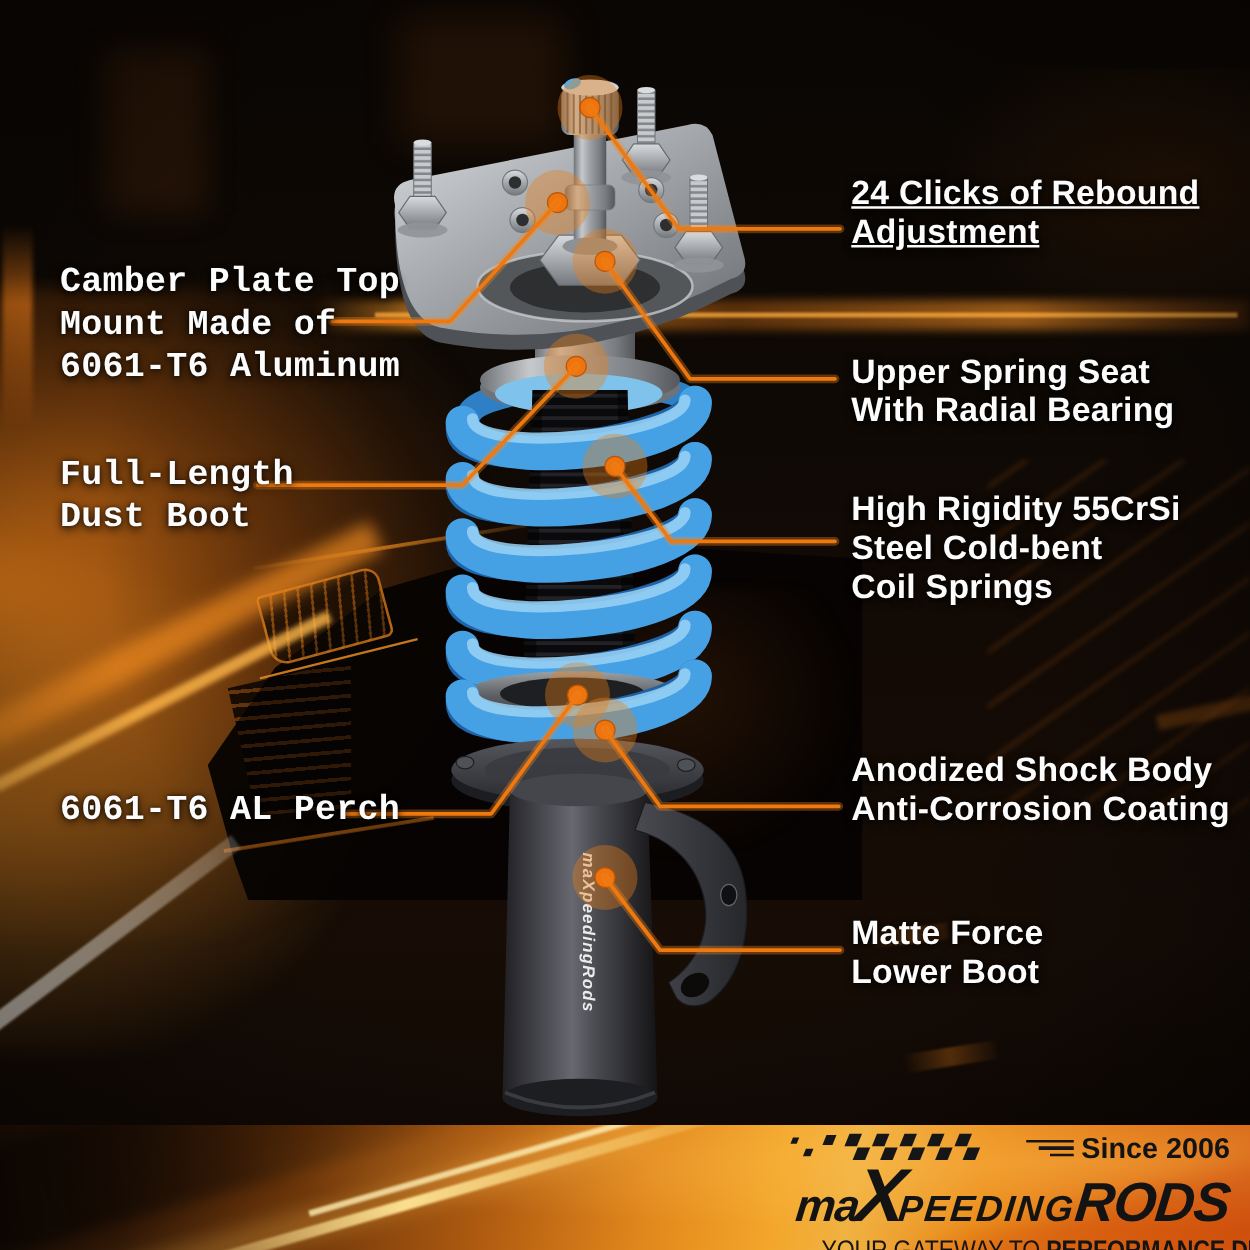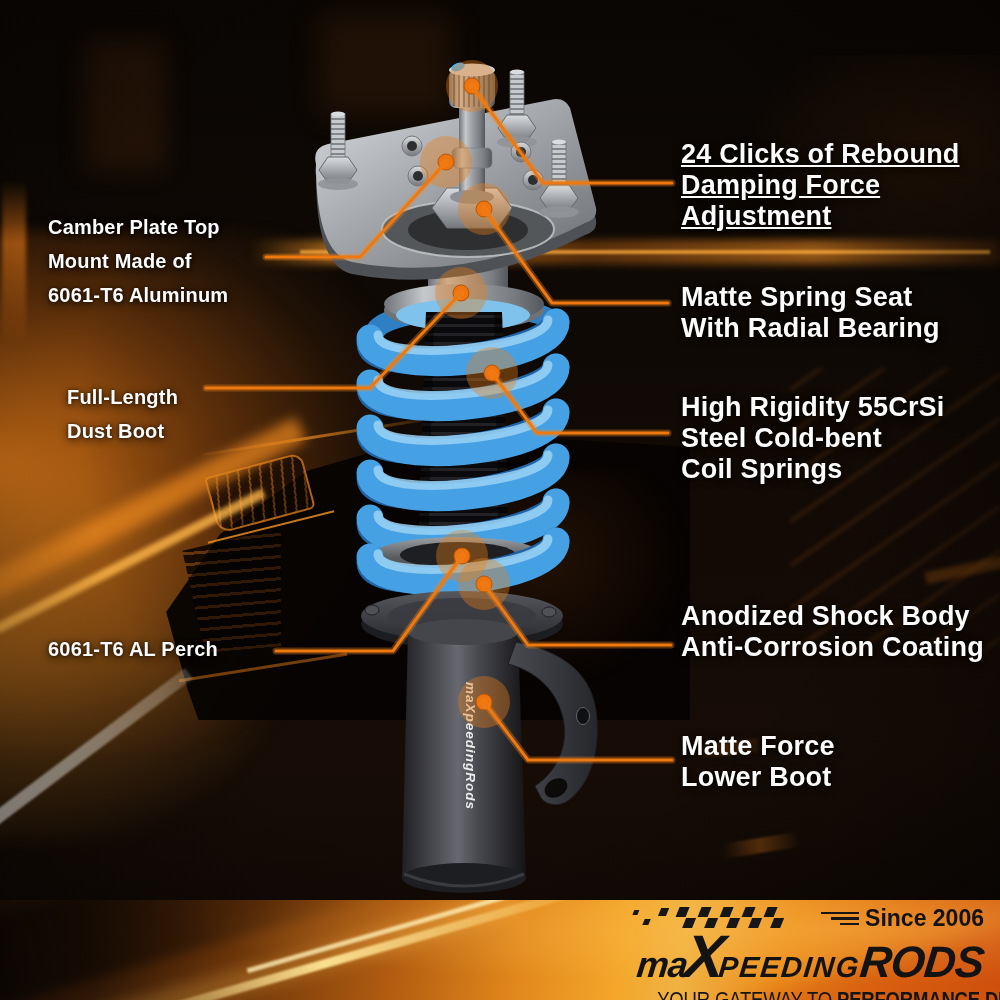--- a/index.html
+++ b/index.html
@@ -63,24 +63,24 @@
     background:radial-gradient(ellipse at 47% 42%,transparent 52%,rgba(5,3,2,.5) 84%,rgba(3,2,1,.78) 100%);}
   
   svg.product{position:absolute;left:0;top:0;}
   .lead{fill:none;stroke:#f0790f;stroke-width:3;stroke-linejoin:round;stroke-linecap:round;}
   .leadglow{fill:none;stroke:rgba(244,134,28,.35);stroke-width:7;stroke-linejoin:round;stroke-linecap:round;}
   .halo{fill:#eb7d16;opacity:.38;}
   .dot{fill:#ee7410;stroke:#b85606;stroke-width:1;}
   
   .co{position:absolute;color:#fcfcfd;font-weight:600;letter-spacing:.2px;
     text-shadow:0 2px 8px rgba(0,0,0,.85),0 0 3px rgba(0,0,0,.6);}
-  .co.left{font-size:20px;line-height:34px;}
+  .co.left{font-size:28px;line-height:34px;font-family:Liberation Mono, monospace;}
   .co.right{font-size:27px;line-height:31px;}
   .co-camber{left:48px;top:210px;}
-  .co-dust{left:48px;top:380px;margin-left:19px;}
+  .co-dust{left:48px;top:364px;}
   .co-perch{left:48px;top:632px;}
   .co-rebound{left:681px;top:139px;text-decoration:underline;}
   .co-seat{left:681px;top:282px;}
   .co-rigid{left:681px;top:392px;}
   .co-anodized{left:681px;top:601px;}
   .co-matte{left:681px;top:731px;}
   
   .banner{position:absolute;left:0;top:900px;width:1000px;height:100px;overflow:hidden;
     background:
       radial-gradient(ellipse at 85% 30%,rgba(255,195,85,.4),transparent 55%),
@@ -377,25 +377,24 @@
   </div>
   <div class="co left co-dust">
     <div>Full-Length</div>
     <div>Dust Boot</div>
   </div>
   <div class="co left co-perch">
     <div>6061-T6 AL Perch</div>
   </div>
   <div class="co right co-rebound">
     <div>24 Clicks of Rebound</div>
-    <div>Damping Force</div>
     <div>Adjustment</div>
   </div>
   <div class="co right co-seat">
-    <div>Matte Spring Seat</div>
+    <div>Upper Spring Seat</div>
     <div>With Radial Bearing</div>
   </div>
   <div class="co right co-rigid">
     <div>High Rigidity 55CrSi</div>
     <div>Steel Cold-bent</div>
     <div>Coil Springs</div>
   </div>
   <div class="co right co-anodized">
     <div>Anodized Shock Body</div>
     <div>Anti-Corrosion Coating</div>

